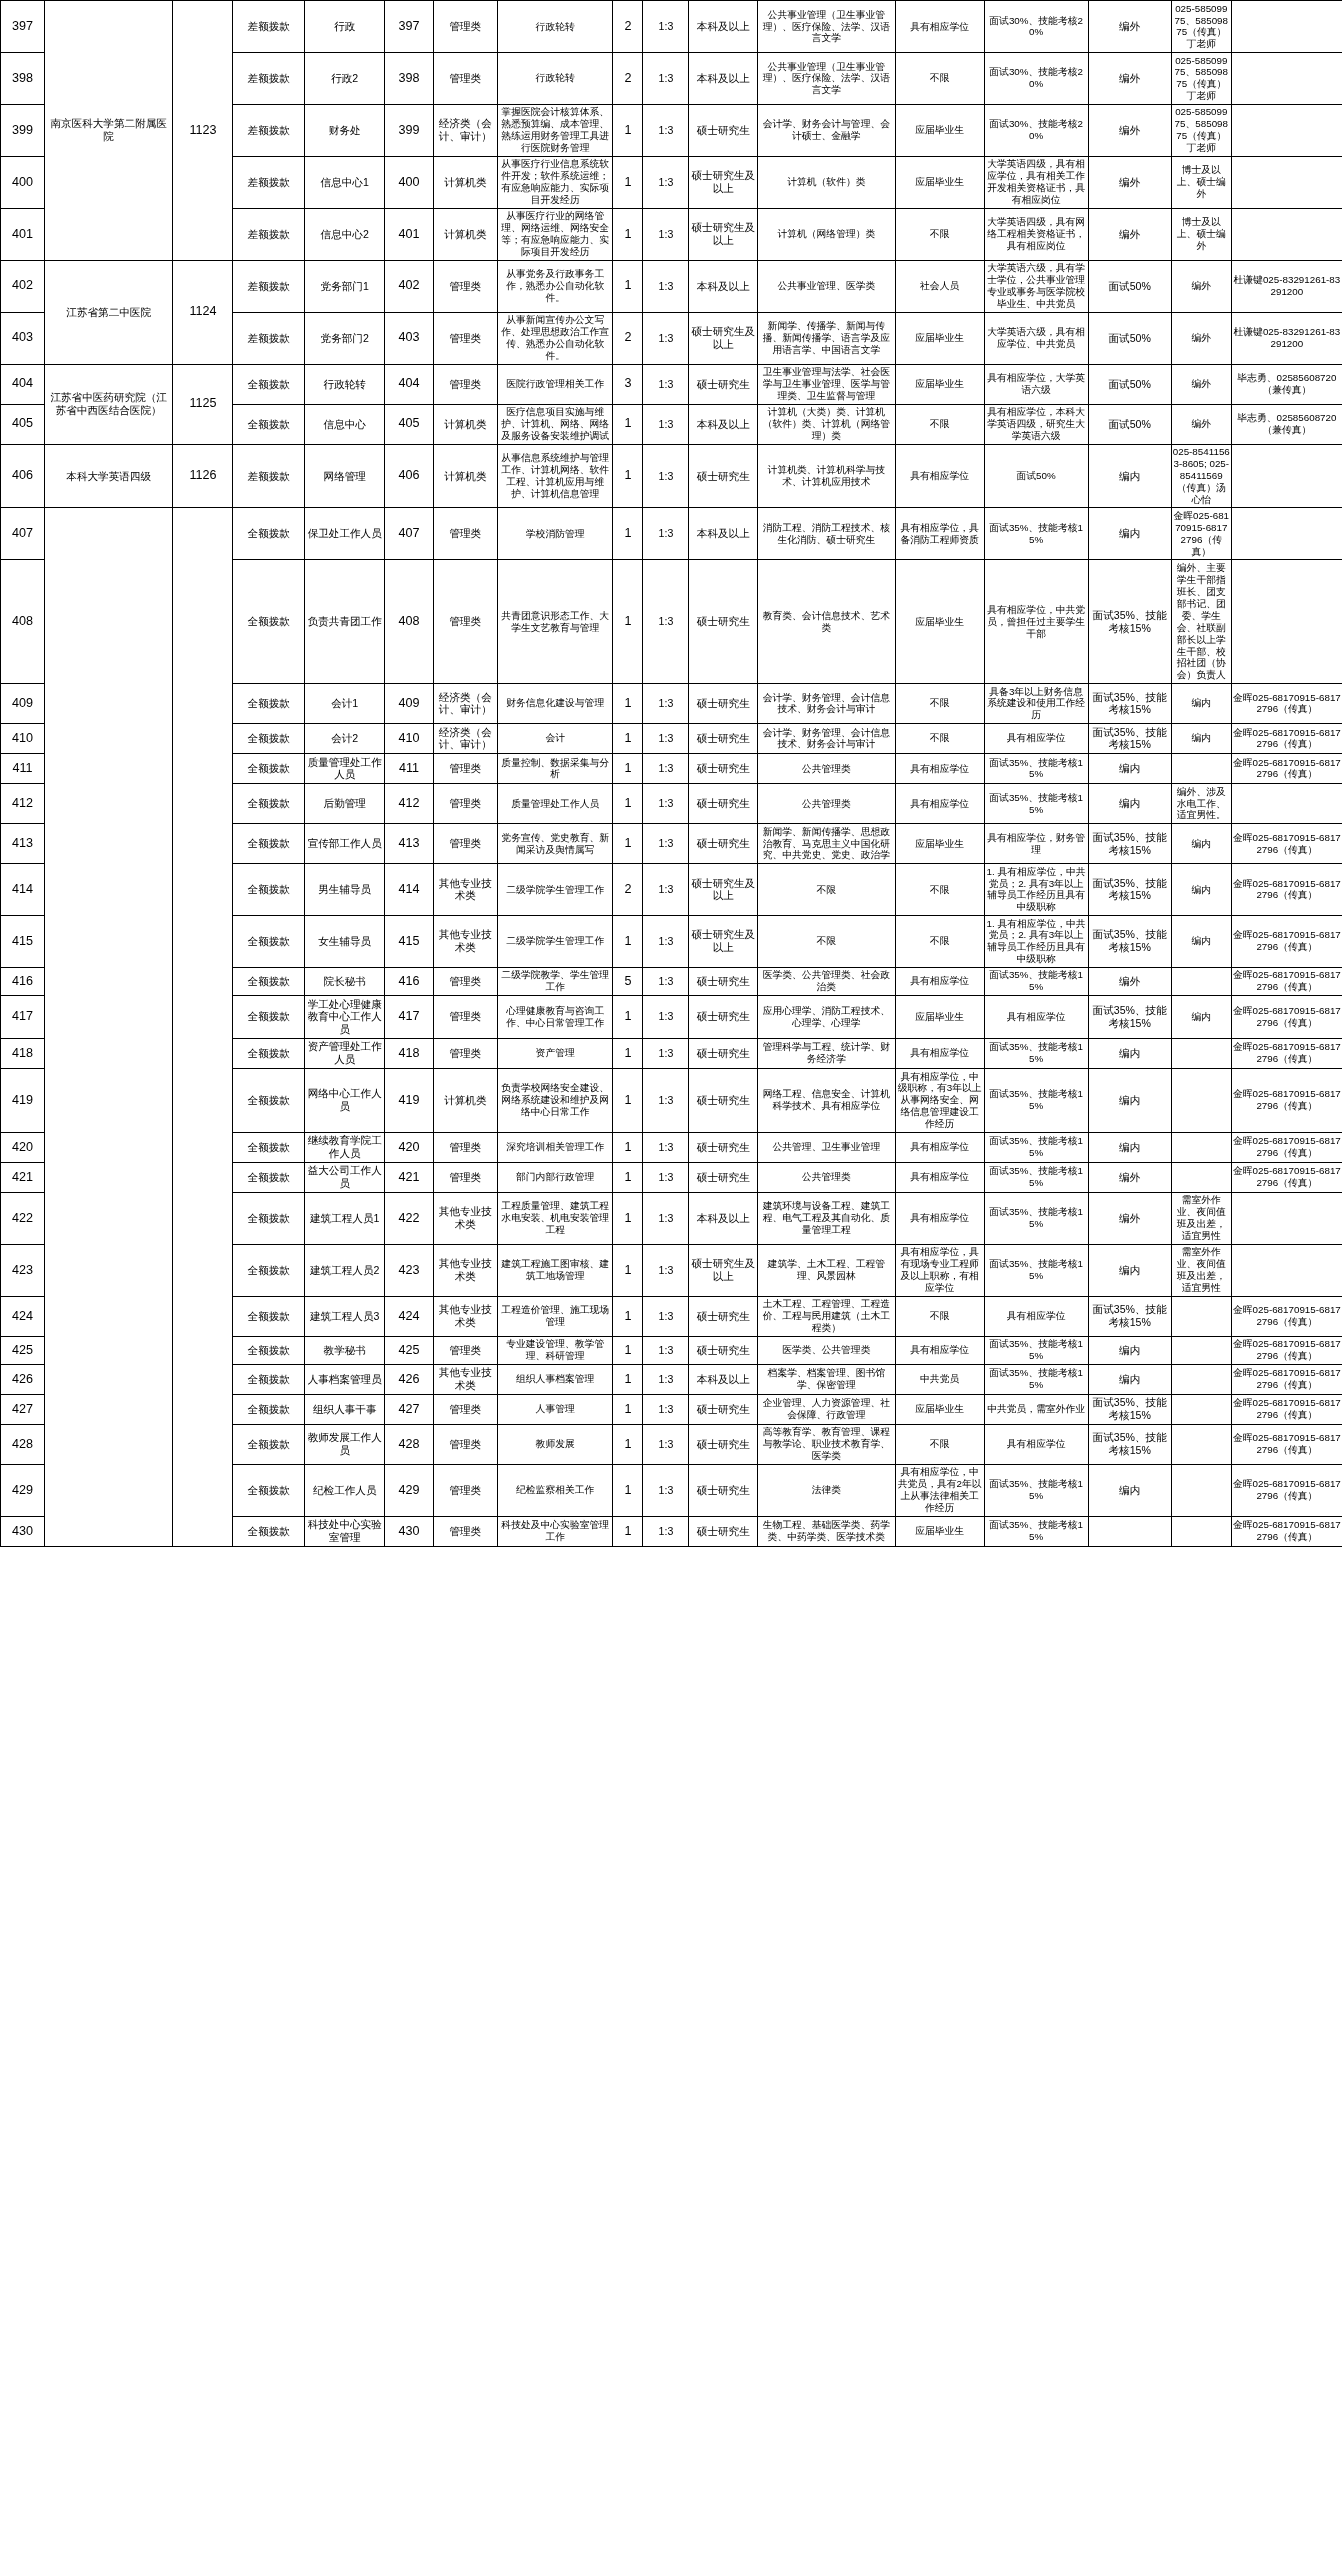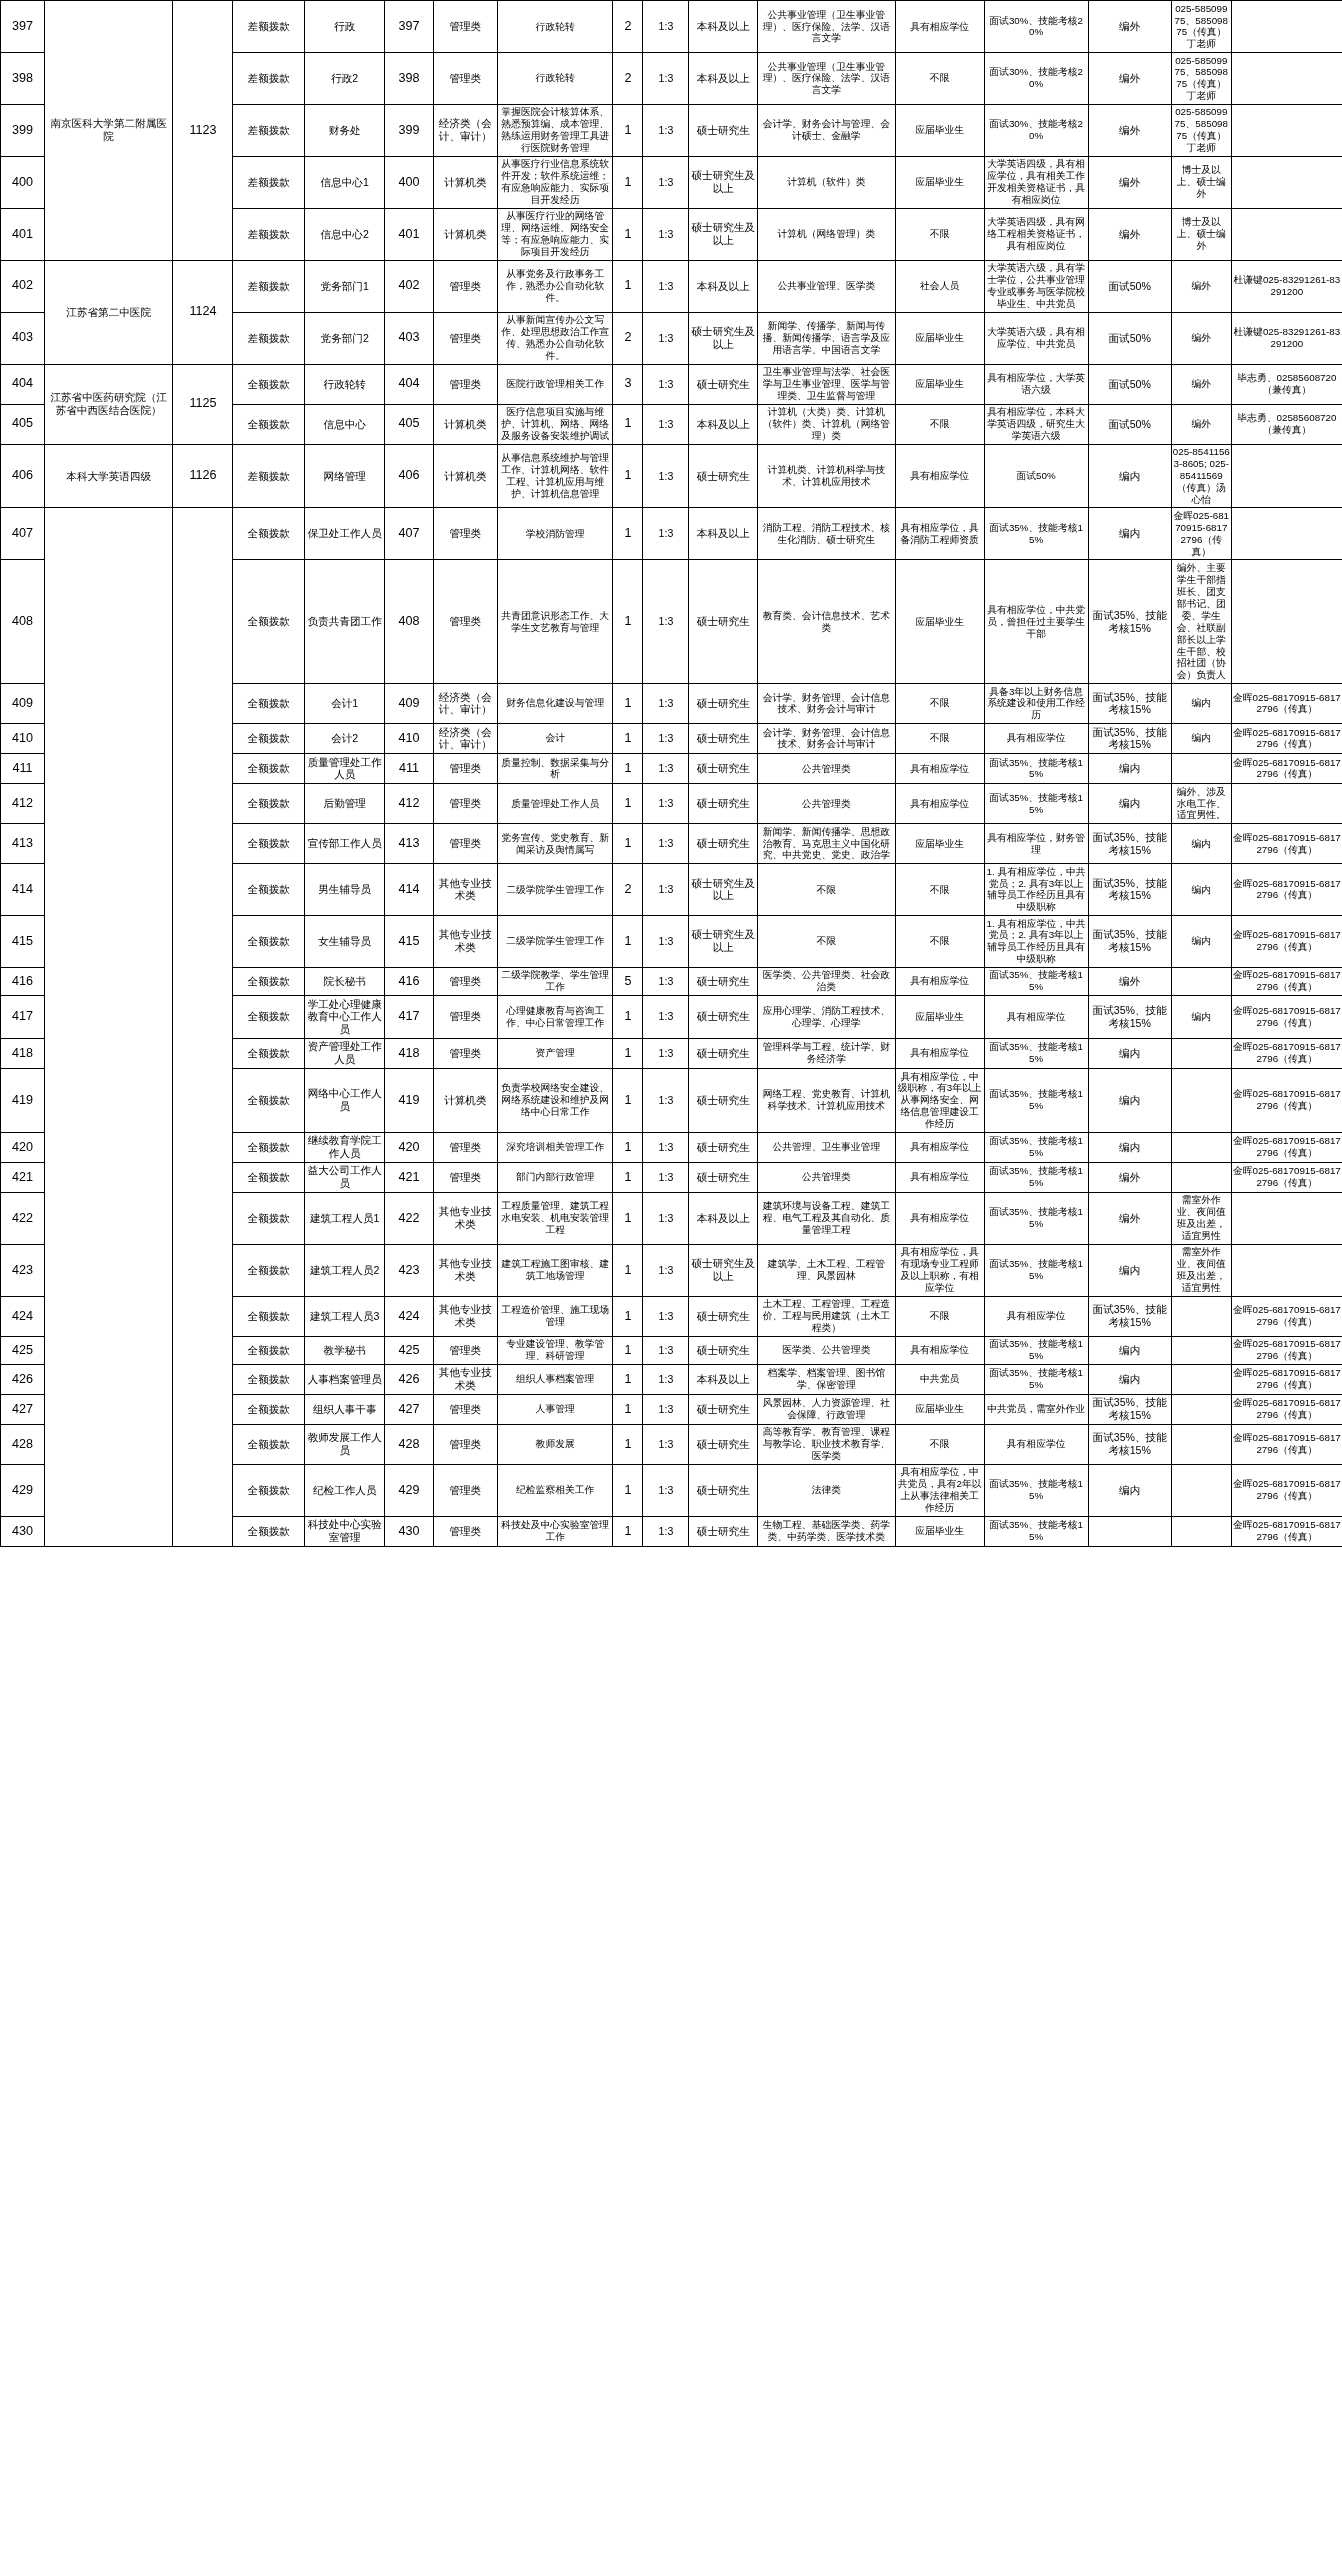--- a/index.html
+++ b/index.html
@@ -449,21 +449,21 @@
         <tr>
           <td class="num">419</td>
           <td class="small">全额拨款</td>
           <td class="small">网络中心工作人员</td>
           <td class="num">419</td>
           <td class="small">计算机类</td>
           <td class="tiny">负责学校网络安全建设、网络系统建设和维护及网络中心日常工作</td>
           <td class="num">1</td>
           <td class="small">1:3</td>
           <td class="small">硕士研究生</td>
-          <td class="tiny">网络工程、党史教育、计算机科学技术、计算机应用技术</td>
+          <td class="tiny">网络工程、信息安全、计算机科学技术、具有相应学位</td>
           <td class="tiny">具有相应学位，中级职称，有3年以上从事网络安全、网络信息管理建设工作经历</td>
           <td class="tiny">面试35%、技能考核15%</td>
           <td class="small">编内</td>
           <td class="tiny"></td>
           <td class="tiny">金晖025-68170915-68172796（传真）</td>
         </tr>
         <tr>
           <td class="num">420</td>
           <td class="small">全额拨款</td>
           <td class="small">继续教育学院工作人员</td>
@@ -585,21 +585,21 @@
         <tr>
           <td class="num">427</td>
           <td class="small">全额拨款</td>
           <td class="small">组织人事干事</td>
           <td class="num">427</td>
           <td class="small">管理类</td>
           <td class="tiny">人事管理</td>
           <td class="num">1</td>
           <td class="small">1:3</td>
           <td class="small">硕士研究生</td>
-          <td class="tiny">风景园林、人力资源管理、社会保障、行政管理</td>
+          <td class="tiny">企业管理、人力资源管理、社会保障、行政管理</td>
           <td class="tiny">应届毕业生</td>
           <td class="tiny">中共党员，需室外作业</td>
           <td class="small">面试35%、技能考核15%</td>
           <td class="tiny"></td>
           <td class="tiny">金晖025-68170915-68172796（传真）</td>
         </tr>
         <tr>
           <td class="num">428</td>
           <td class="small">全额拨款</td>
           <td class="small">教师发展工作人员</td>

